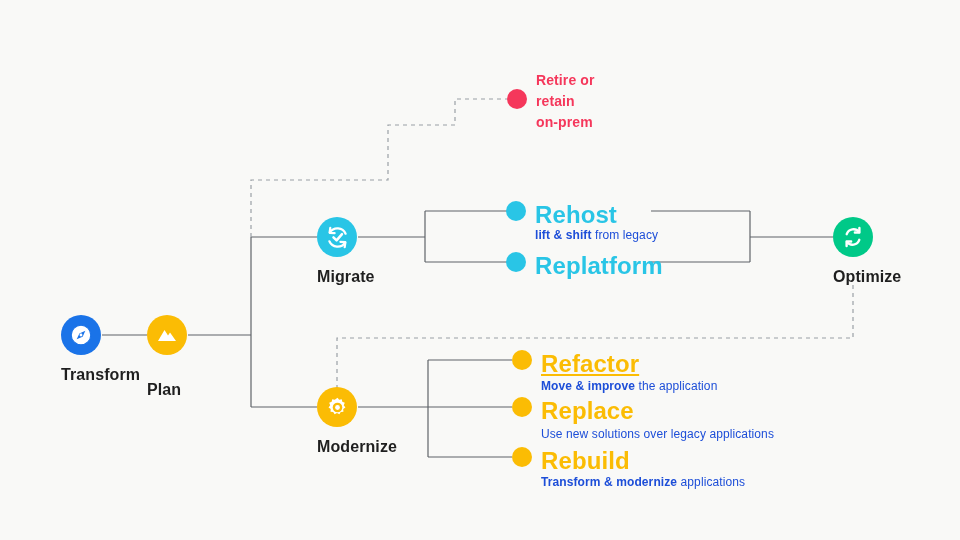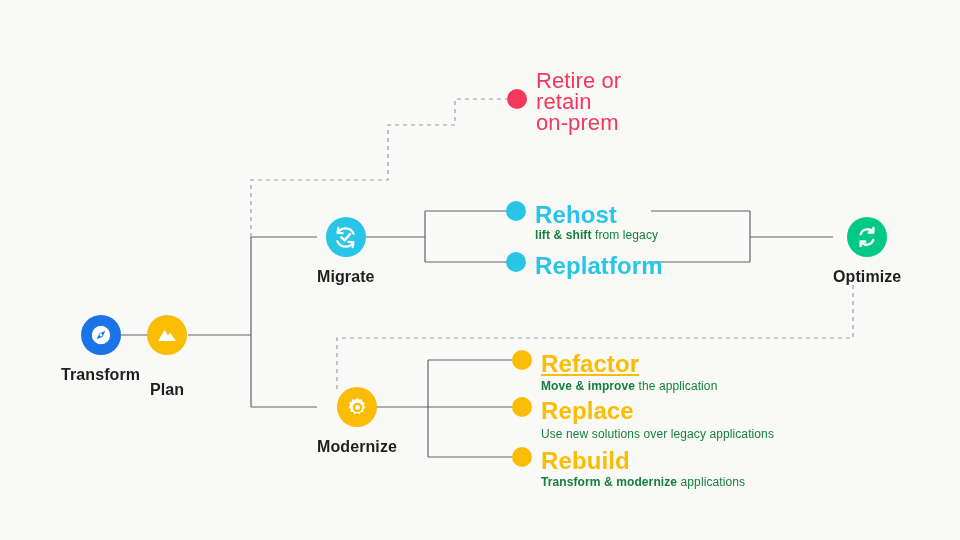--- a/index.html
+++ b/index.html
@@ -7,44 +7,44 @@
     width:960px;height:540px;
     background:#f9f9f7;
     font-family:"Liberation Sans", sans-serif;
     position:relative;
     overflow:hidden;
     color:#202124;
   }
   #stage{position:absolute;inset:0;}
   svg.lines{position:absolute;left:0;top:0;width:960px;height:540px;}
 
-  .node{position:absolute;display:flex;flex-direction:column;align-items:center;}
+  .node{position:absolute;display:flex;flex-direction:column;}
   .node .disc{
     width:40px;height:40px;border-radius:50%;
     display:flex;align-items:center;justify-content:center;
   }
   .node .node-label{
     margin-top:11px;font-size:16px;font-weight:600;letter-spacing:.1px;
     color:#1f1f1f;white-space:nowrap;
   }
 
   .dot{position:absolute;width:20px;height:20px;border-radius:50%;}
 
   .branch-title{
     position:absolute;font-size:24px;font-weight:600;white-space:nowrap;
     letter-spacing:.1px;
   }
   .branch-desc{
-    position:absolute;font-size:12px;color:#15803d;white-space:nowrap;
+    position:absolute;font-size:12px;color:#1d4ed8;white-space:nowrap;
     letter-spacing:.1px;
   }
   .branch-desc b{font-weight:700;}
 
   .retire-label{
-    position:absolute;font-size:22px;font-weight:400;line-height:21px;
+    position:absolute;font-size:14px;font-weight:700;line-height:21px;
     white-space:pre-line;letter-spacing:.1px;
   }
 </style>
 </head>
 <body>
 
 <div id="stage">
 
   <svg class="lines" viewBox="0 0 960 540">
     <g stroke="#5f6368" stroke-width="1.2" fill="none">

